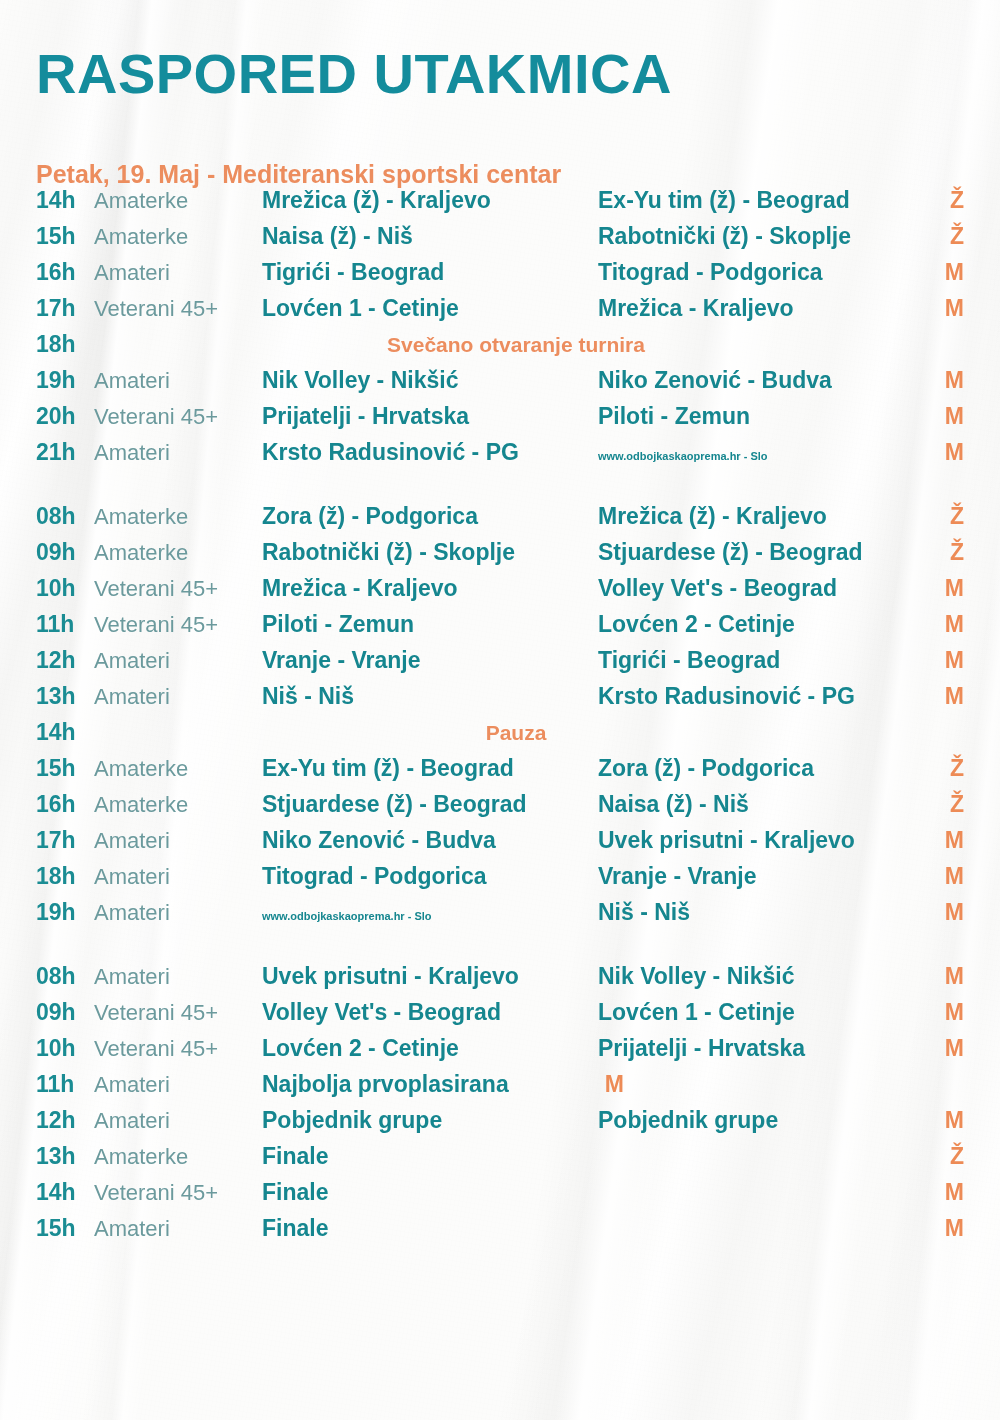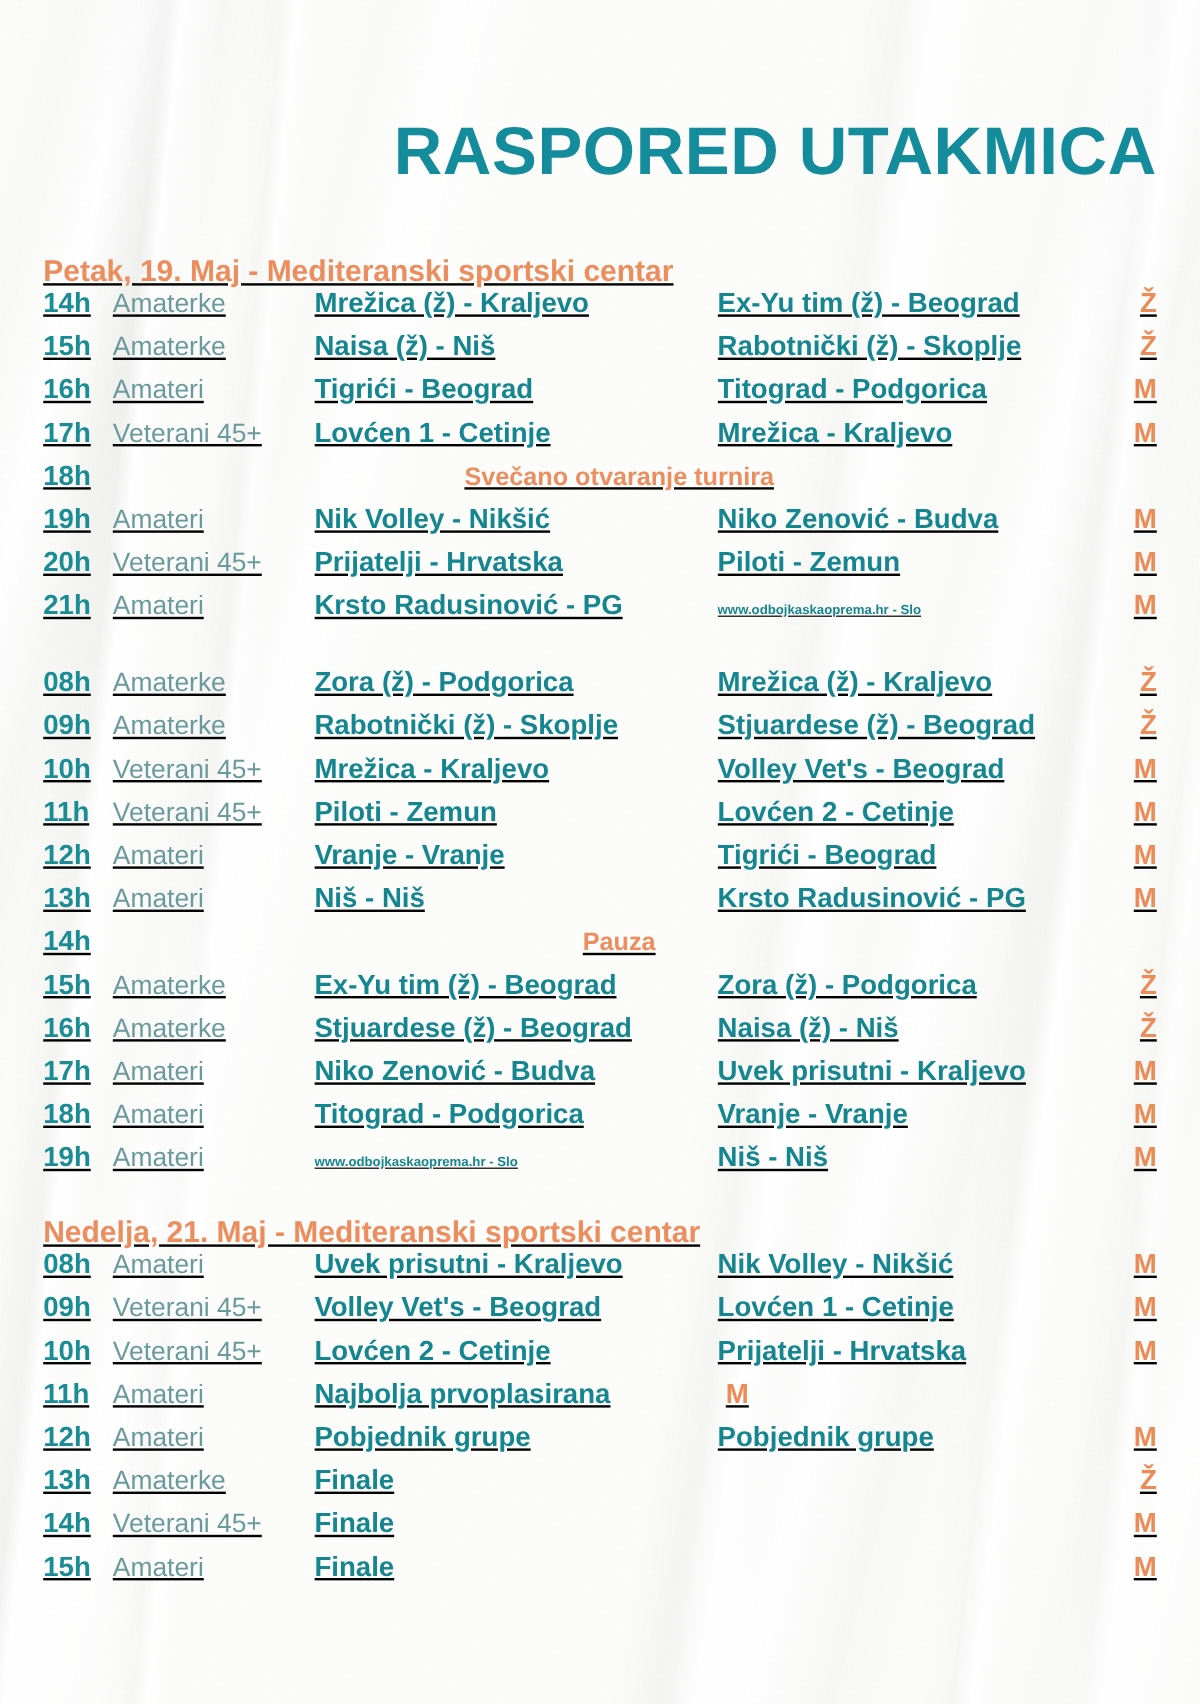--- a/index.html
+++ b/index.html
@@ -71,40 +71,40 @@
   .fold.e { left: 94%; width: 70px;  background: linear-gradient(90deg, rgba(0,0,0,0.000), rgba(0,0,0,0.016) 50%, rgba(255,255,255,0.7) 72%, rgba(0,0,0,0.000)); transform: rotate(6deg); }
 
   #content {
     position: relative;
     z-index: 2;
     padding: 0 36px;
   }
 
   
   .poster-title {
-    text-align: right;
+    text-align: left;
     color: #148c9c;
     font-size: 56px;
     font-weight: bold;
     letter-spacing: 0.5px;
     margin: 0;
-    padding-top: 98px;
+    padding-top: 46px;
     line-height: 1.0;
   }
 
   
   .day-heading {
     color: #ec8d5e;
     font-size: 25px;
     font-weight: bold;
     margin: 0;
     line-height: 1.0;
   }
   .day-block.first  { margin-top: 60px; }
-  .day-block        { margin-top: 28px; text-decoration: underline; }
+  .day-block        { margin-top: 28px; }
   .day-rows         { }
 
   
   .row {
     display: flex;
     align-items: baseline;
     height: 36px;
   }
   .c-time {
     width: 58px;
@@ -321,21 +321,20 @@
             <div class="row">
               <div class="c-time">19h</div>
               <div class="c-cat">Amateri</div>
               <div class="c-team1 web">www.odbojkaskaoprema.hr - Slo</div>
               <div class="c-team2">Niš - Niš</div>
               <div class="c-mark">M</div>
             </div>
           </div>
         </div>
         <div class="day-block">
-          <div class="day-heading">Nedelja, 21. Maj - Mediteranski sportski centar</div>
           <div class="day-rows">
             <div class="row">
               <div class="c-time">08h</div>
               <div class="c-cat">Amateri</div>
               <div class="c-team1">Uvek prisutni - Kraljevo</div>
               <div class="c-team2">Nik Volley - Nikšić</div>
               <div class="c-mark">M</div>
             </div>
             <div class="row">
               <div class="c-time">09h</div>

